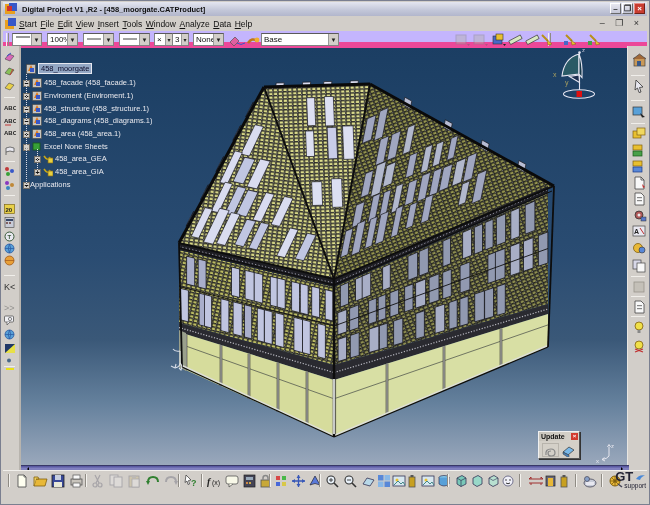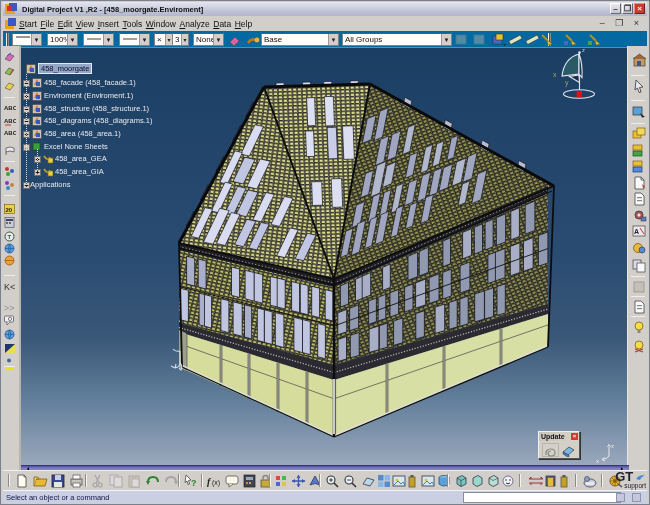--- a/index.html
+++ b/index.html
@@ -6,21 +6,21 @@
 #win{position:relative;width:650px;height:505px;border:1px solid #7a7f90;background:#d2cec9}
 
 #title{position:absolute;left:2px;top:1px;right:2px;height:14px;background:linear-gradient(180deg,#e4e6f0 0%,#c2c6d8 60%,#b2b6cc 100%);display:flex;align-items:center;font-size:7.5px;font-weight:bold;color:#111;letter-spacing:-0.1px}
 #title .txt{margin-left:4px;letter-spacing:0}
 .tbtn{width:11px;height:11px;border:1px solid #fff;border-right-color:#6a6a6a;border-bottom-color:#6a6a6a;background:linear-gradient(180deg,#e8e8f0,#c4c6d6);font-size:8px;line-height:9px;text-align:center;color:#222;margin-left:1px}
 
 #menu{position:absolute;left:2px;top:15px;right:2px;height:15px;background:#d2cec9;font-size:8.5px;color:#111;display:flex;align-items:center}
 #menu span{margin-right:3.5px}
 #menu u{text-decoration:underline}
 
-#tools{position:absolute;left:2px;top:30px;right:2px;height:17px;background:#0369a1;border-bottom:1px solid #ec4899}
+#tools{position:absolute;left:2px;top:30px;right:2px;height:17px;background:#c4b5fd;border-bottom:6px solid #ec4899}
 .combo{position:absolute;top:2px;height:13px;background:#fff;border:1px solid #828282;border-top-color:#5a5a5a;font-size:8px;color:#111;line-height:11px;padding-left:2px}
 .combo .arr{position:absolute;right:0;top:0;bottom:0;width:10px;background:#d2cec9;border-left:1px solid #9a9a9a;font-size:6px;line-height:12px;text-align:center;color:#222}
 .grip{position:absolute;width:3px;border-left:1px solid #f4f2ee;border-right:1px solid #8f8b84;height:13px;top:2px}
 
 #lstrip{position:absolute;left:2px;top:45px;width:18px;bottom:34px;background:#d2cec9;border-right:2px solid #b8b4ae}
 #rstrip{position:absolute;right:2px;top:45px;width:20px;bottom:34px;background:#d2cec9;border-left:1px solid #e8e6e2}
 .icn{position:absolute;font-size:9px;line-height:1}
 
 #pband{position:absolute;left:20px;top:464px;width:608px;height:7px;background:linear-gradient(180deg,#50509a,#8484c4 45%,#7070b2);border-top:1px solid #383868}
 #pband:before{content:"";position:absolute;left:4px;top:1.2px;border:2.4px solid transparent;border-right-color:#000}
@@ -282,21 +282,21 @@
 <path d="M179,362 q3,3 1,7 l-2,-2"></path>
 </g>
     </svg>
 <div id="vpmask"></div>
 <div id="title">
       <svg width="13" height="12" style="margin-left:2px">
         <rect x="0" y="1" width="10" height="10" fill="#e8a020"></rect>
         <rect x="4" y="0" width="8" height="8" fill="#3858c8"></rect>
         <rect x="2" y="3" width="5" height="5" fill="#d03030"></rect>
       </svg>
-      <span class="txt">Digital Project V1 ,R2 - [458_moorgate.Enviroment]</span>
+      <span class="txt">Digital Project V1 ,R2 - [458_moorgate.CATProduct]</span>
 <div style="position:absolute;right:2px;top:1px;display:flex">
 <div class="tbtn">–</div>
         <div class="tbtn">❐</div>
         <div class="tbtn" style="background:#c83c30;color:#fff;border-color:#e89088 #702018 #702018 #e89088">×</div>
       </div>
 </div>
 <div id="menu">
 <svg width="11" height="12" style="margin:0 3px 0 2px">
         <rect x="0" y="2" width="9" height="9" fill="#e8a020"></rect>
         <rect x="3" y="0" width="8" height="8" fill="#3858c8"></rect>
@@ -328,21 +328,20 @@
 <div class="combo" style="left:151px;width:19px">×<span class="arr" style="width:7px">▾</span></div>
 <div class="combo" style="left:169px;width:17px">3<span class="arr" style="width:7px">▾</span></div>
 <div class="combo" style="left:190px;width:31px">None<span class="arr">▼</span></div>
 <svg class="abs" style="left:225px;top:2px" width="34" height="14">
         <path d="M2,9 l5,-5 l4,4 l-5,5 z" fill="#e060a0" stroke="#555" stroke-width="0.7"></path>
         <path d="M9,10 q4,3 8,0" stroke="#3858c8" fill="none"></path>
         <path d="M20,10 q4,-6 9,-2" stroke="#c07818" stroke-width="2.5" fill="none"></path>
         <circle cx="29" cy="7" r="2.4" fill="#f0b030"></circle>
       </svg>
 <div class="combo" style="left:258px;width:78px">Base<span class="arr">▼</span></div>
-<div class="combo" style="left:339px;width:110px">All Groups<span class="arr">▼</span></div>
 <svg class="abs" style="left:452px;top:2px" width="86" height="14">
 <g opacity="0.45">
           <rect x="1" y="2" width="10" height="9" fill="#b8b4ac" stroke="#888"></rect>
           <path d="M12,11 l3,0 l-1.5,2 z" fill="#666"></path>
           <rect x="19" y="2" width="10" height="9" fill="#b8b4ac" stroke="#888"></rect>
           <path d="M30,11 l3,0 l-1.5,2 z" fill="#666"></path>
         </g>
 <rect x="38" y="3" width="9" height="8" fill="#4868c8" stroke="#333" stroke-width="0.6"></rect>
         <rect x="41" y="1" width="7" height="6" fill="#e8c030" stroke="#333" stroke-width="0.6"></rect>
         <path d="M48,11 l3,0 l-1.5,2 z" fill="#222"></path>
@@ -757,14 +756,13 @@
       <div style="position: absolute; left: 266px; top: 3px; width: 2px; height: 13px; border-left: 1px solid rgb(143, 139, 132); border-right: 1px solid rgb(244, 242, 238);"></div>
       <div style="position: absolute; left: 316px; top: 3px; width: 2px; height: 13px; border-left: 1px solid rgb(143, 139, 132); border-right: 1px solid rgb(244, 242, 238);"></div>
       <div style="position: absolute; left: 444px; top: 3px; width: 2px; height: 13px; border-left: 1px solid rgb(143, 139, 132); border-right: 1px solid rgb(244, 242, 238);"></div>
       <div style="position: absolute; left: 516px; top: 3px; width: 2px; height: 13px; border-left: 1px solid rgb(143, 139, 132); border-right: 1px solid rgb(244, 242, 238);"></div>
       <div style="position: absolute; left: 572px; top: 3px; width: 2px; height: 13px; border-left: 1px solid rgb(143, 139, 132); border-right: 1px solid rgb(244, 242, 238);"></div>
       <div style="position: absolute; left: 598px; top: 3px; width: 2px; height: 13px; border-left: 1px solid rgb(143, 139, 132); border-right: 1px solid rgb(244, 242, 238);"></div>
       <div style="position: absolute; right: 1px; top: 2px; font-size: 6.5px; line-height: 7px; color: rgb(34, 34, 51); text-align: right;"><b style="font-size:13px">GT</b> <svg width="11" height="7">
           <path d="M1,5 Q4,0 10,1.5 Q6,2.5 5,6 Z" fill="#4888d8"></path>
         </svg><br>support</div>
     </div>
-<div id="status"><span style="margin-left:3px">Select an object or a command</span><input style=""><span style="position:absolute;right:22px;top:2px;width:9px;height:9px;background:#c4c8da;border:1px solid #9094b0"></span><span style="position:absolute;right:6px;top:2px;width:9px;height:9px;background:#c4c8da;border:1px solid #9094b0"></span></div>
 </div>
 
 </body></html>

